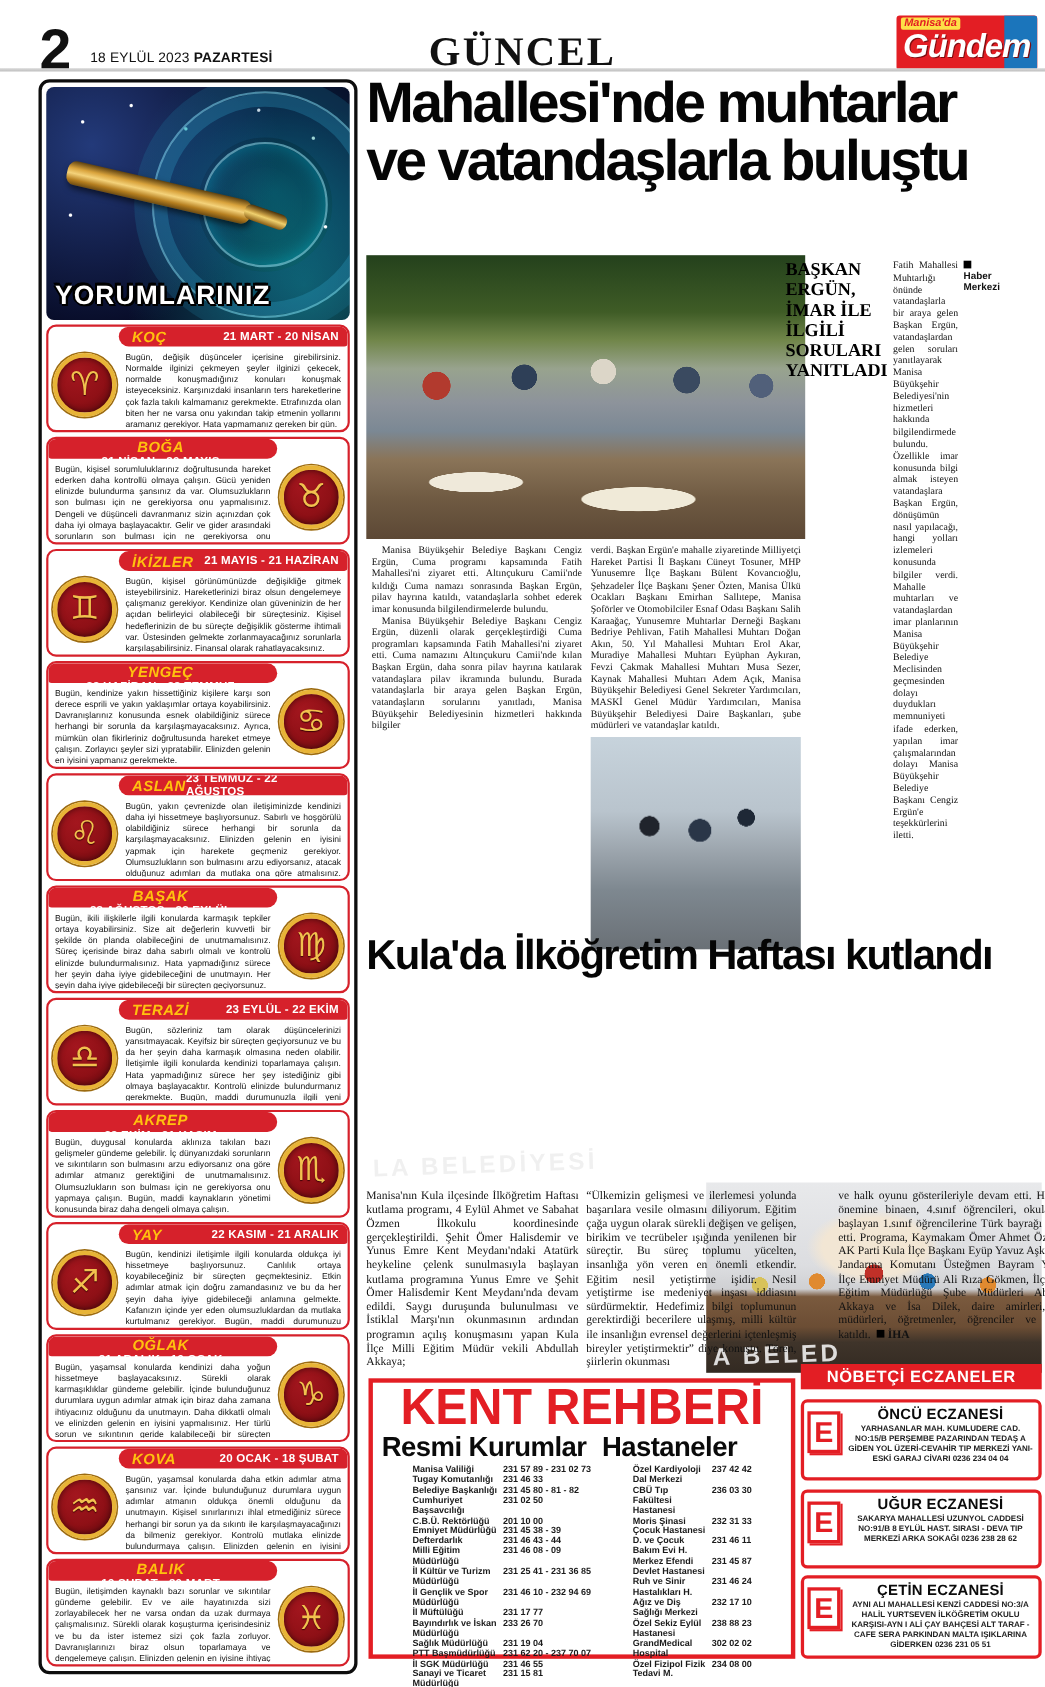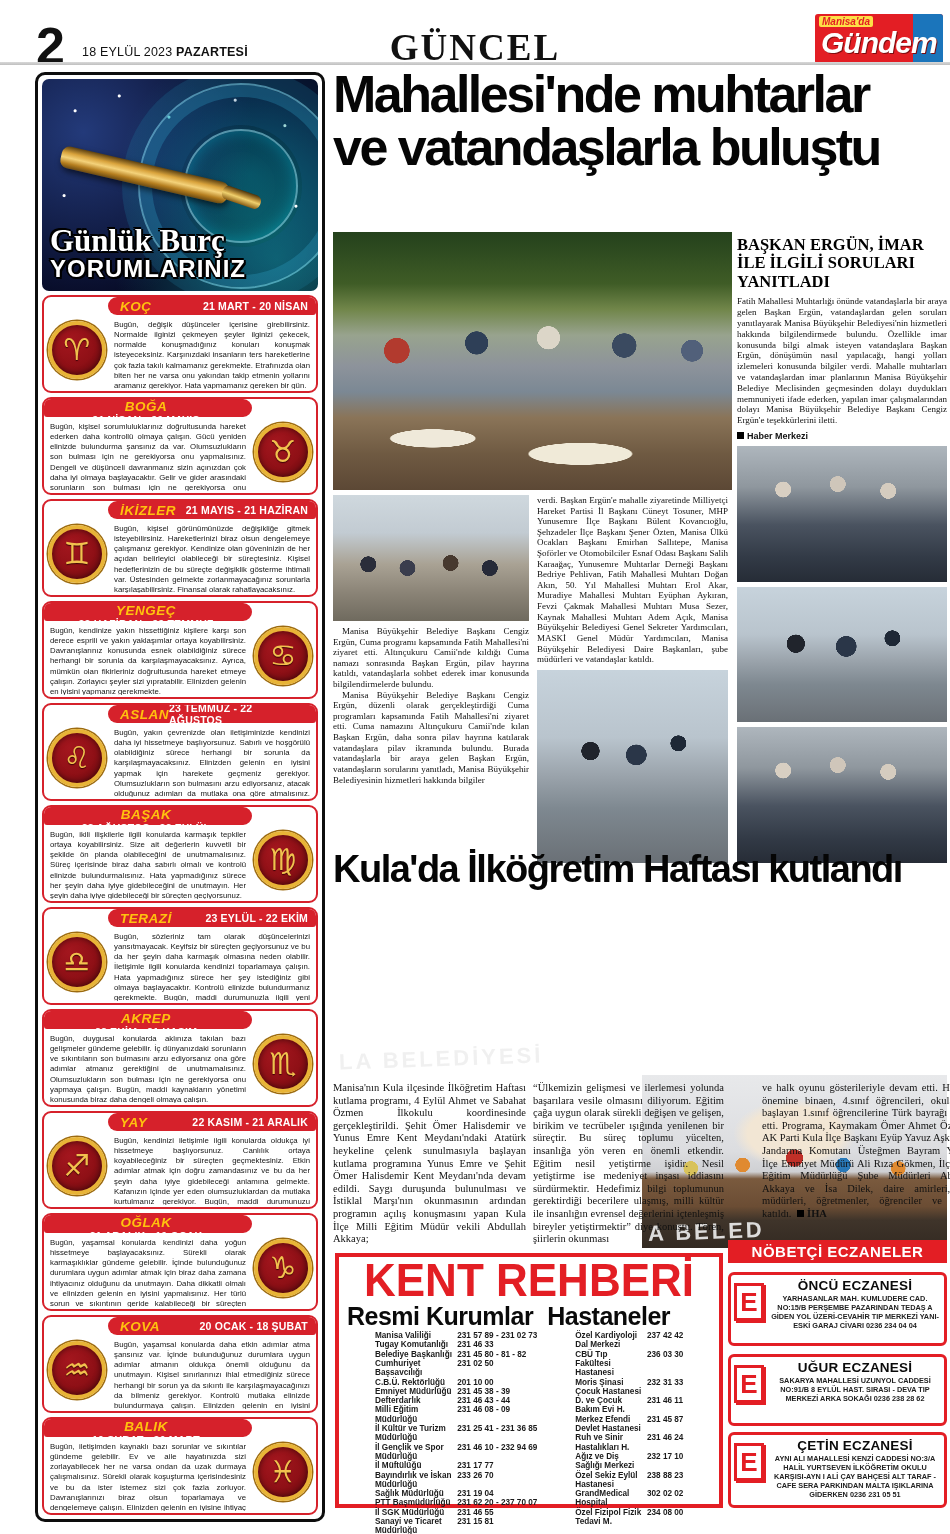--- a/index.html
+++ b/index.html
@@ -116,28 +116,28 @@
       radial-gradient(circle 12px at 16% 54%, #d8c25a 0 60%, transparent 62%),
       radial-gradient(circle 12px at 33% 52%, #e08a30 0 60%, transparent 62%),
       radial-gradient(circle 14px at 50% 48%, #c03028 0 60%, transparent 62%),
       radial-gradient(circle 12px at 66% 52%, #2878b8 0 60%, transparent 62%),
       radial-gradient(circle 12px at 84% 54%, #e08a30 0 60%, transparent 62%),
       radial-gradient(ellipse 85px 48px at 50% 34%, #f2e6d4 0 55%, rgba(242,230,212,0) 72%),
       linear-gradient(180deg,#e8e9eb 0%,#dcdde0 44%,#cfd0d3 56%,#7a5a3e 60%,#6b4d34 76%,#3f342a 84%,#332a22 100%); }
   .stage-text { position:absolute; bottom:3px; left:6px; color:#efefef; font-weight:bold; font-size:22px;
                 letter-spacing:3px; transform:rotate(-2deg); opacity:.9; white-space:nowrap; }
 
-  .subcol { left:737px; top:236px; width:210px; height:627px; display:flex; flex-direction:column; gap:5px; }
+  .subcol { left:714px; top:236px; width:210px; height:627px; display:flex; flex-direction:row; gap:5px; }
   .subhead { font-family:"Liberation Serif", serif; font-weight:bold; font-size:16.5px; line-height:1.12; color:#000; }
   .subbody { font-family:"Liberation Serif", serif; font-size:9px; line-height:1.2; text-align:justify; color:#111; }
   .byline { font-size:9px; font-weight:bold; }
   .sq { display:inline-block; width:7px; height:7px; background:#000; margin-right:3px; }
   .subcol .ph { position:relative; flex:1; min-height:0; }
 
-  .colA { left:333px; top:495px; width:196px; height:368px; display:flex; flex-direction:column; gap:5px; }
+  .colA { left:333px; top:495px; width:196px; height:368px; display:flex; flex-direction:row; gap:5px; }
   .colA .ph { position:relative; height:126px; flex:none; }
   .colB { left:537px; top:495px; width:191px; height:368px; display:flex; flex-direction:column; gap:5px; }
   .colB .ph { position:relative; flex:1; min-height:0; }
   .artbody { font-family:"Liberation Serif", serif; font-size:9px; line-height:1.18; text-align:justify; color:#111; }
   .artbody p + p { text-indent:9px; }
   .artbody p:first-child { text-indent:9px; }
 
   
   .kula-headline { left:333px; top:850px; width:614px; font-weight:bold; font-size:38px; letter-spacing:-1.5px;
                    line-height:1; color:#050505; }
@@ -184,21 +184,20 @@
   <div class="brand-name">Gündem</div>
 </div>
 <div class="abs header-rule"></div>
 
 <aside class="abs burc-panel">
   <div class="burc-hero">
     <div class="zring"></div>
     <div class="zring2"></div>
     <div class="scope"></div>
     <div class="burc-title">
-      <div class="burc-t1">Günlük Burç</div>
       <div class="burc-t2">YORUMLARINIZ</div>
     </div>
   </div>
 
   <section class="sign ileft">
     <div class="shead">
         <span class="sname">KOÇ</span>
         <span class="sdates">21 MART - 20 NİSAN</span>
       </div>
     <div class="sicon">

